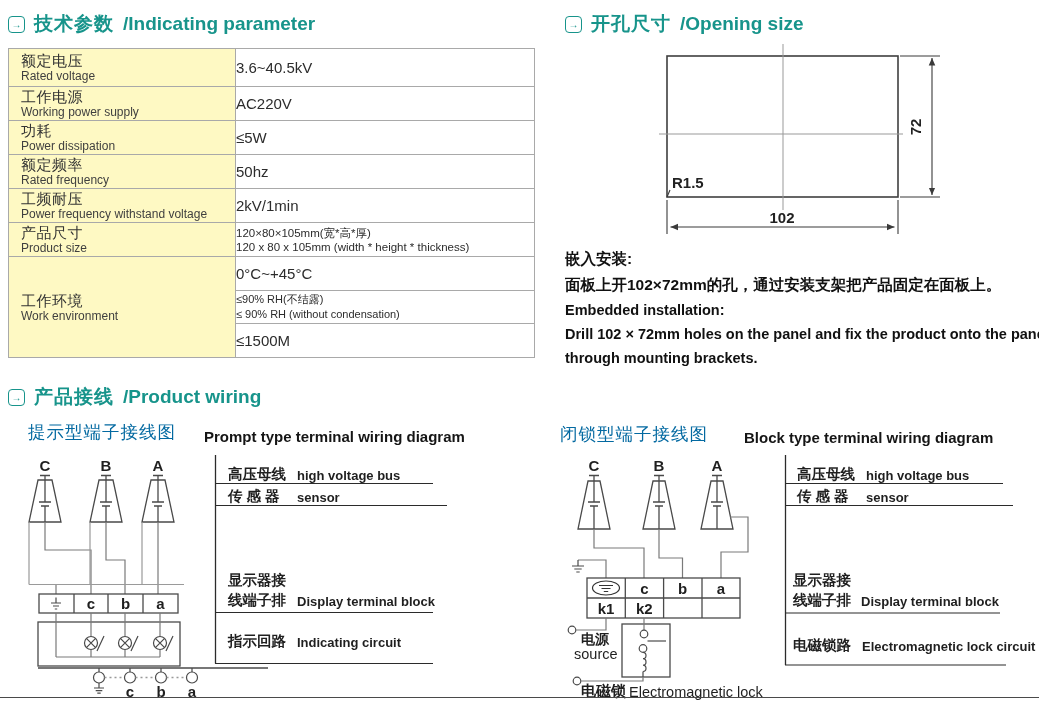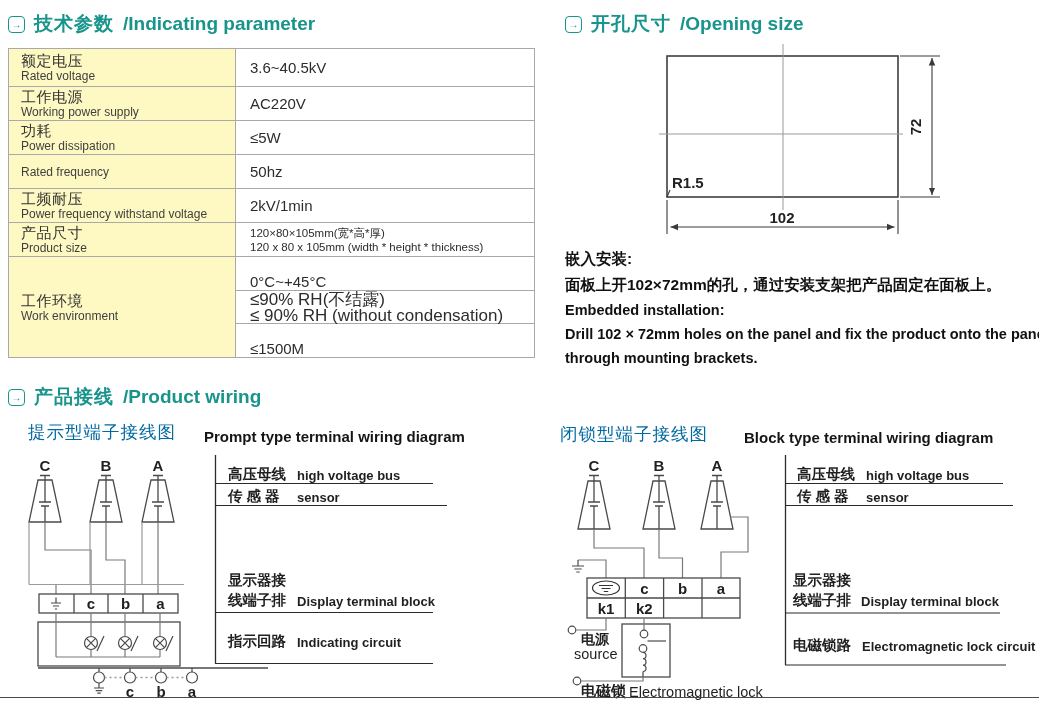--- a/index.html
+++ b/index.html
@@ -17,24 +17,24 @@
   .ptable{position:absolute;left:8px;top:48px;width:527px;
           border:1px solid #a9a9a9;box-sizing:border-box;}
   .prow{display:flex;border-bottom:1px solid #a9a9a9;box-sizing:border-box;}
   .prow:last-child{border-bottom:none;}
   .pl{width:227px;flex:0 0 227px;background:#fef9c3;border-right:1px solid #a9a9a9;
       box-sizing:border-box;display:flex;flex-direction:column;justify-content:center;
       padding-left:12px;}
   .pl .zh{font-size:15px;color:#333;letter-spacing:0.5px;line-height:17px;}
   .pl .en{font-size:12px;color:#3f3f3f;line-height:14px;}
   .pv{flex:1;display:flex;flex-direction:column;justify-content:center;
-      padding-left:14px;font-size:15px;color:#2c2c2c;box-sizing:border-box;}
+      font-size:15px;color:#2c2c2c;box-sizing:border-box;}
   .pv.small{font-size:11.5px;line-height:14px;}
   .pvcol{flex:1;display:flex;flex-direction:column;}
-  .pvcol .pv{border-bottom:1px solid #a9a9a9;justify-content:flex-end;}
+  .pvcol .pv{border-bottom:1px solid #a9a9a9;}
   .pvcol .pv:last-child{border-bottom:none;}
   
   .notes{position:absolute;left:565px;top:246px;width:478px;white-space:nowrap;}
   .nzh{font-size:15.5px;font-weight:700;color:#111;line-height:26px;}
   .nen-t{font-size:14.5px;font-weight:700;color:#111;line-height:24px;}
   .nen{font-size:14.5px;font-weight:600;color:#111;line-height:24px;}
   
   .wt-zh{position:absolute;font-size:17.5px;font-weight:400;color:#0369a1;letter-spacing:1px;white-space:nowrap;}
   .wt-en{position:absolute;font-size:15px;font-weight:600;color:#151515;white-space:nowrap;}
   
@@ -82,20 +82,21 @@
     <div class="pl">
       <div class="zh">功耗</div>
       <div class="en">Power dissipation</div>
     </div>
     <div class="pv">
         <span>≤5W</span>
       </div>
   </div>
   <div class="prow" style="height:34px">
     <div class="pl">
+      <div class="zh">额定频率</div>
       <div class="en">Rated frequency</div>
     </div>
     <div class="pv">
         <span>50hz</span>
       </div>
   </div>
   <div class="prow" style="height:34px">
     <div class="pl">
       <div class="zh">工频耐压</div>
       <div class="en">Power frequency withstand voltage</div>
@@ -116,21 +117,21 @@
   </div>
   <div class="prow" style="height:100px">
     <div class="pl">
       <div class="zh">工作环境</div>
       <div class="en">Work environment</div>
     </div>
     <div class="pvcol">
       <div class="pv" style="height:34px">
           <span>0°C~+45°C</span>
         </div>
-      <div class="pv" style="height:32px;font-size:17px;line-height:15.5px">
+      <div class="pv" style="height:32px;font-size:11px;line-height:15.5px">
         <span>≤90% RH(不结露)</span>
         <span>≤ 90% RH (without condensation)</span>
       </div>
       <div class="pv" style="height:34px">
           <span>≤1500M</span>
         </div>
     </div>
   </div>
 </div>
 

